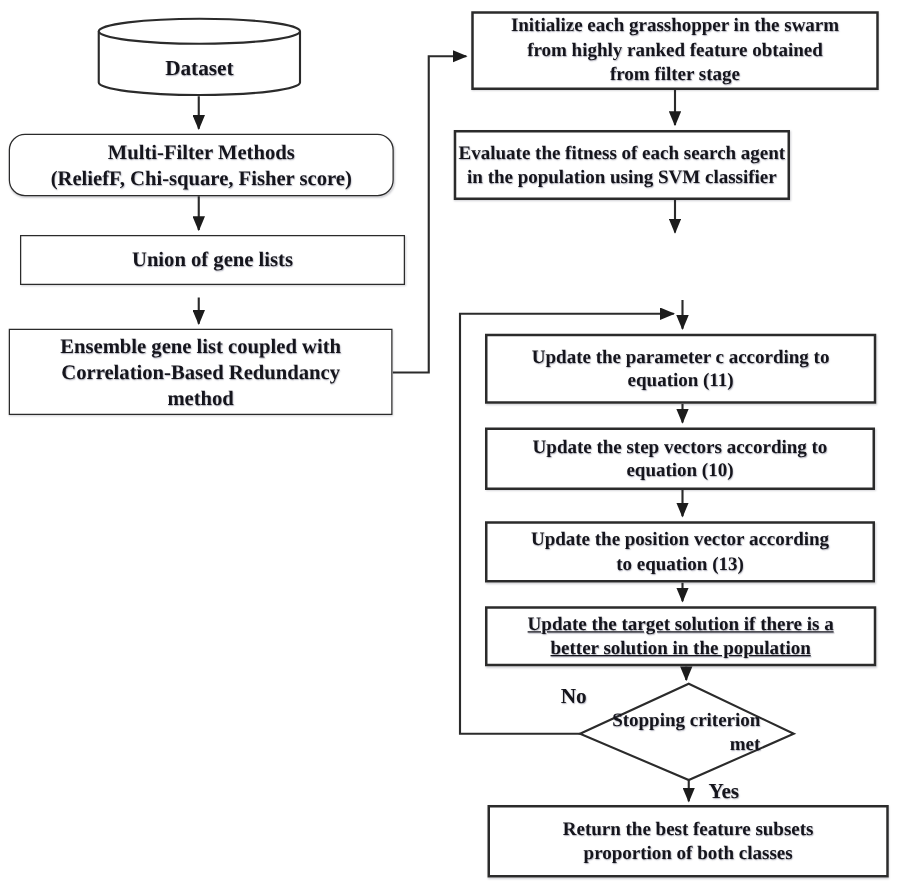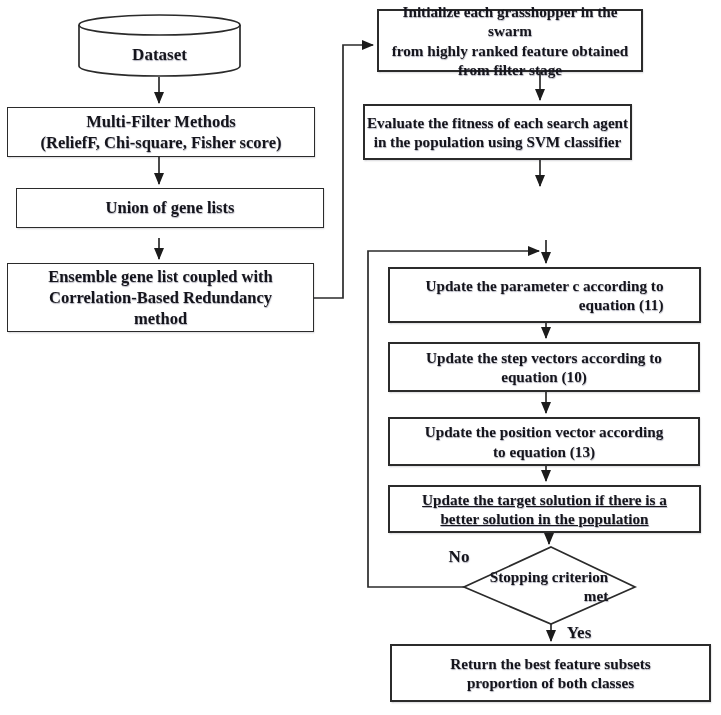--- a/index.html
+++ b/index.html
@@ -44,27 +44,27 @@
   .plain {
     background: transparent;
     border: none;
     text-align: right;
   }
   .fs-left  { font-size: 16.5px; }
   .fs-right { font-size: 15.2px; }
   .fs-label { font-size: 17px; }
   
   #node-dataset-label   { left: 99px;  top: 44px;  width: 121px; height: 22px; }
-  #node-multi-filter    { left: 7px;   top: 107px; width: 308px; height: 50px; }
+  #node-multi-filter    { left: 7px;   top: 107px; width: 308px; height: 50px; border-radius: 13px; }
   #node-union           { left: 16px;   top: 188px; width: 308px; height: 40px; }
   #node-ensemble        { left: 7px;   top: 263px; width: 307px; height: 69px; }
-  #node-initialize      { left: 377px; top: 9px;   width: 266px; height: 63px; }
+  #node-initialize      { left: 377px; top: 9px;   width: 326px; height: 63px; }
   #node-evaluate        { left: 363px; top: 104px; width: 269px; height: 56px; }
   #node-set-best        { left: 375px; top: 190px; width: 327px; height: 50px; }
-  #node-update-c        { left: 388px; top: 267px; width: 313px; height: 56px; text-align: right; }
+  #node-update-c        { left: 388px; top: 267px; width: 313px; height: 56px; }
   #node-update-step     { left: 388px; top: 342px; width: 312px; height: 50px; }
   #node-update-position { left: 388px; top: 417px; width: 312px; height: 49px; }
   #node-update-target   { left: 388px; top: 485px; width: 313px; height: 48px; text-decoration: underline; }
   #node-decision-label  { left: 469px; top: 564px; width: 160px; height: 46px; line-height: 1.22; }
   #node-no-label        { left: 438px; top: 546px; width: 42px;  height: 22px; }
   #node-yes-label       { left: 556px; top: 622px; width: 46px;  height: 22px; }
   #node-return          { left: 390px; top: 644px; width: 321px; height: 58px; }
 </style>
 </head>
 <body>

